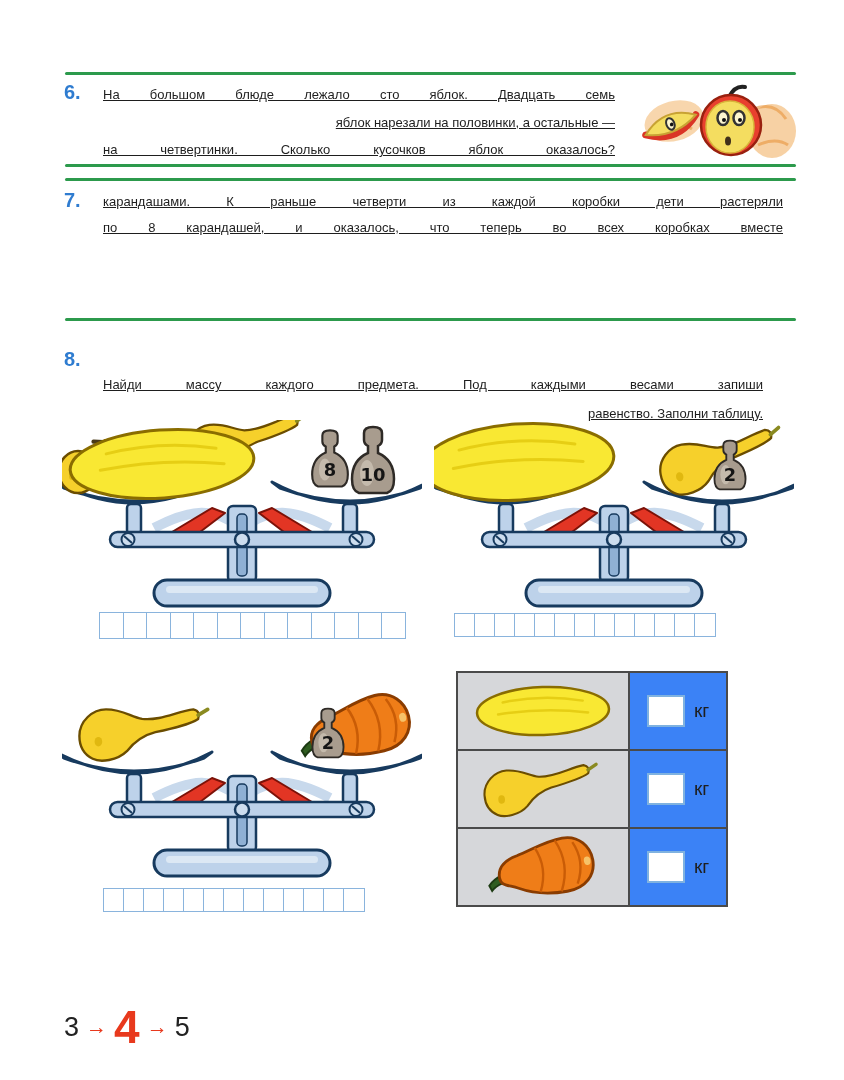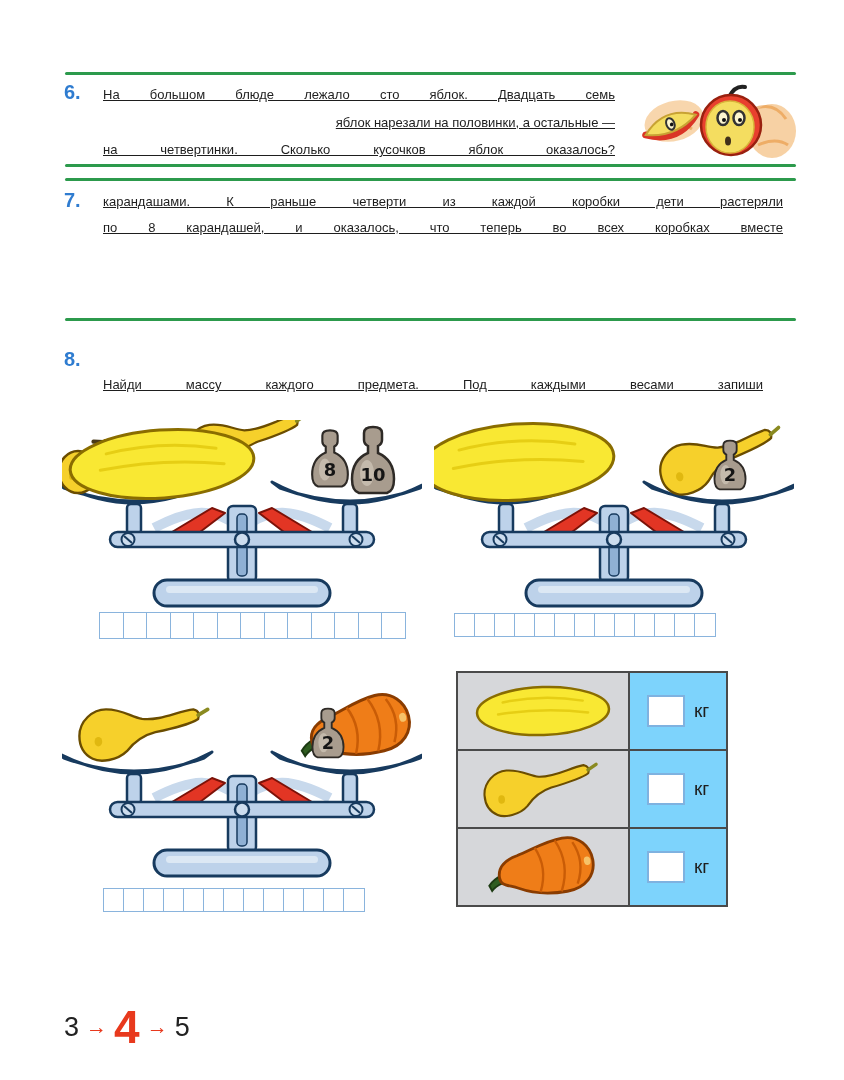--- a/index.html
+++ b/index.html
@@ -31,21 +31,21 @@
   #cells1{left:99px;top:612px;}
   #cells1 i{width:23px;height:25px;}
   #cells2{left:454px;top:613px;}
   #cells2 i{width:19.5px;height:22px;}
   #cells3{left:103px;top:888px;}
   #cells3 i{width:19.5px;height:22px;}
   .mass-table{position:absolute;left:456px;top:671px;border:2px solid #4a4a4a;background:#fff;}
   .trow{display:flex;height:76px;border-bottom:2px solid #4a4a4a;}
   .trow:last-child{border-bottom:none;}
   .img-cell{width:170px;background:#d6d7da;border-right:2px solid #4a4a4a;display:flex;align-items:center;justify-content:center;}
-  .ans-cell{width:96px;background:#7dd3fc;display:flex;align-items:center;justify-content:center;gap:9px;}
+  .ans-cell{width:96px;background:#3b82f6;display:flex;align-items:center;justify-content:center;gap:9px;}
   .ansbox{display:block;width:34px;height:28px;border:2px solid #7fb2e0;background:#fff;}
   .unit{font-size:19px;color:#1e1e1e;}
   .footer{position:absolute;left:64px;top:998px;height:58px;display:flex;align-items:center;gap:7px;}
   .fnum{font-size:27px;color:#222;}
   .farrow{font-size:21px;color:#e8391d;font-weight:bold;}
   .fcur{font-size:46px;color:#e8391d;font-weight:bold;line-height:1;}
   svg text{font-family:"DejaVu Sans","Liberation Sans",sans-serif;}
 </style>
 </head>
 <body>
@@ -116,20 +116,21 @@
 
 <div class="pnum" id="p7n">7.</div>
 <div class="ptext" id="p7t">
   <div class="jl">карандашами. К раньше четверти из каждой коробки дети растеряли</div>
   <div class="jl">по 8 карандашей, и оказалось, что теперь во всех коробках вместе</div>
 </div>
 
 <div class="pnum" id="p8n">8.</div>
 <div class="ptext" id="p8t">
   <div class="jl">Найди массу каждого предмета. Под каждыми весами запиши</div>
+  <div class="nl">равенство. Заполни таблицу.</div>
 </div>
 
 <svg class="scale" id="scale1" viewBox="0 0 360 195">
   <use href="#sbase"></use>
   <ellipse cx="16" cy="52" rx="19" ry="21" fill="#f6d02b" stroke="#6b4d00" stroke-width="2.5"></ellipse>
   <ellipse cx="10" cy="56" rx="3" ry="4" fill="#e0b810"></ellipse>
   <g transform="translate(150,30) rotate(-6) scale(0.9)">
     <use href="#squash" fill="#f6d02b" stroke="#6b4d00" stroke-width="2.5"></use>
     <path d="M 97 -22 L 107 -28" stroke="#8a8a20" stroke-width="4" stroke-linecap="round"></path>
   </g>

